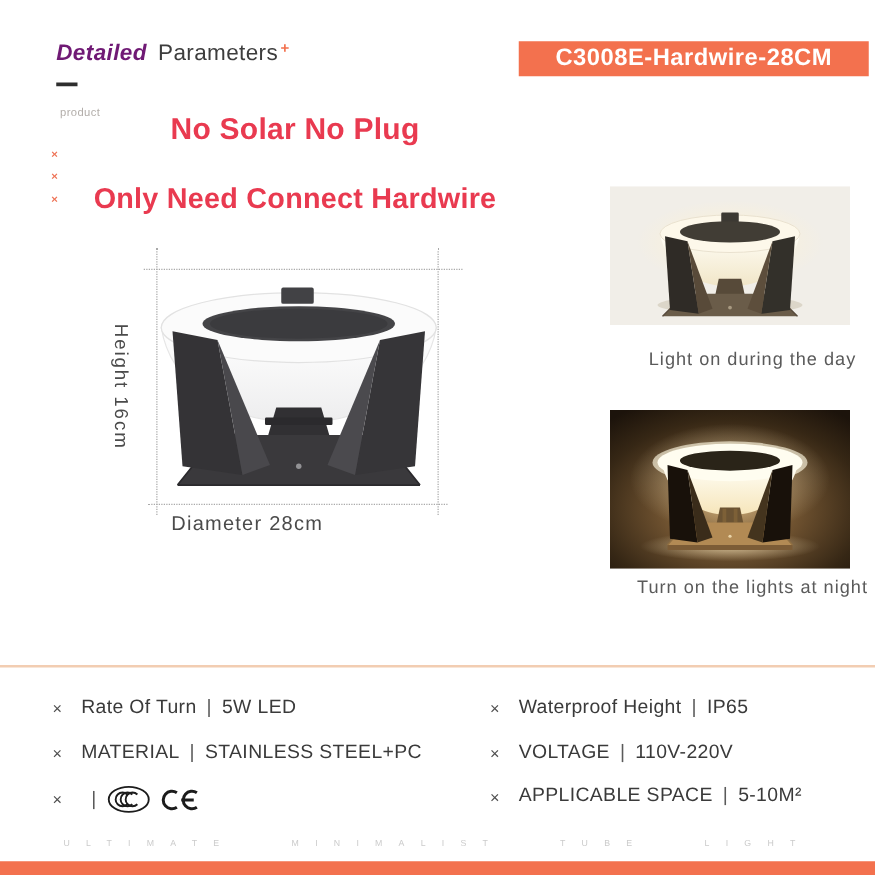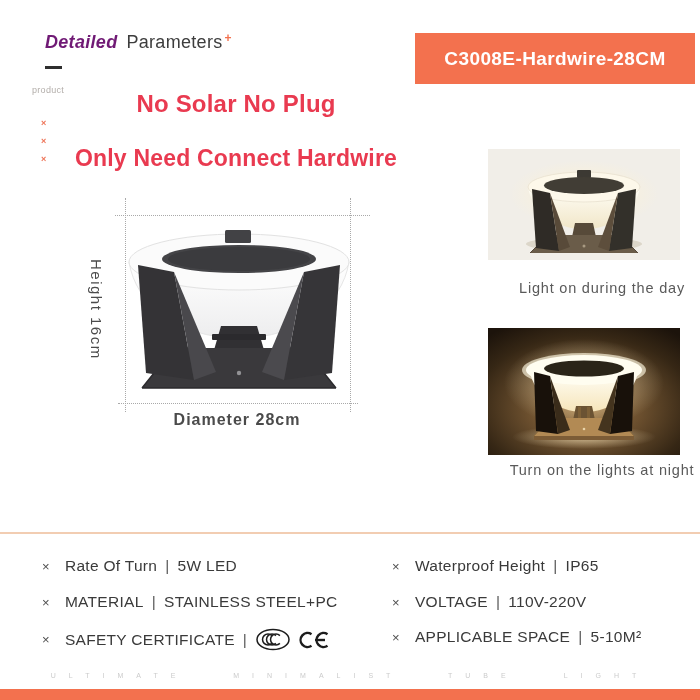--- a/index.html
+++ b/index.html
@@ -4,39 +4,39 @@
 <style>
   html,body{margin:0;padding:0;background:#fff;}
   #stage{position:relative;width:700px;height:700px;background:#ffffff;overflow:hidden;
          font-family:"Liberation Sans", sans-serif;}
 
   
   .title{position:absolute;left:45px;top:31px;font-size:18px;color:#3d3d3d;letter-spacing:.3px;}
   .title .b{font-weight:bold;color:#701a75;margin-right:9px;font-style:italic;}
   .title .plus{color:#f3714e;font-size:12px;font-weight:bold;vertical-align:6px;margin-left:2px;}
   .title-dash{position:absolute;left:45px;top:66px;width:17px;height:3px;background:#2e2e2e;}
-  .eyebrow{position:absolute;left:32px;top:85px;font-size:9px;color:#b3aeaa;letter-spacing:.3px;}
+  .eyebrow{position:absolute;left:48px;top:85px;font-size:9px;color:#b3aeaa;letter-spacing:.3px;}
   .deco-cross{position:absolute;left:41px;font-size:9px;color:#ee7154;font-weight:bold;}
   .dc0{top:118px;} .dc1{top:136px;} .dc2{top:154px;}
-  .badge{position:absolute;left:415px;top:33px;width:280px;height:51px;background:#f3714e;
+  .badge{position:absolute;left:415px;top:33px;width:280px;height:28px;background:#f3714e;
          color:#ffffff;font-weight:bold;font-size:19px;display:flex;align-items:center;
          justify-content:center;letter-spacing:.4px;}
 
   
   .hero{position:absolute;left:40px;top:0;width:392px;text-align:center;color:#e93a50;font-weight:bold;}
   .hero1{top:90px;font-size:24px;letter-spacing:.2px;}
   .hero2{top:145px;font-size:23px;letter-spacing:.2px;}
 
   
   .dot-h{position:absolute;border-top:1px dotted #a9a9a9;height:0;}
   .dot-v{position:absolute;border-left:1px dotted #a9a9a9;width:0;}
   .dim-height{position:absolute;left:88px;top:246px;height:126px;writing-mode:vertical-rl;
               font-size:15px;color:#4b4b4b;letter-spacing:1.5px;text-align:center;}
-  .dim-diameter{position:absolute;left:137px;top:411px;width:200px;text-align:center;
-                font-size:16px;color:#4b4b4b;letter-spacing:1px;font-weight:bold;}
+  .dim-diameter{position:absolute;left:137px;top:411px;width:200px;text-align:left;
+                font-size:16px;color:#4b4b4b;letter-spacing:1px;}
   .main-art{position:absolute;left:118px;top:210px;width:240px;height:200px;}
 
   
   .photo{position:absolute;left:488px;width:192px;}
   .photo-day{top:149px;height:111px;}
   .photo-night{top:328px;height:127px;}
   .caption{position:absolute;left:497px;width:210px;text-align:center;font-size:14.5px;
            color:#5a5a5a;letter-spacing:.8px;}
   .cap-day{top:280px;} .cap-night{top:462px;}
 
@@ -187,21 +187,20 @@
     <span>5W LED</span>
   </div>
   <div class="spec-row col-l r1">
     <span class="x">×</span>
     <span>MATERIAL</span>
     <span class="sep">|</span>
     <span>STAINLESS STEEL+PC</span>
   </div>
   <div class="spec-row col-l r2">
     <span class="x">×</span>
-    <span>SAFETY CERTIFICATE</span>
     <span class="sep">|</span>
     <span class="cert-icons">
       <svg width="36" height="23" viewBox="0 0 36 23">
         <ellipse cx="18" cy="11.5" rx="16" ry="10" fill="none" stroke="#1c1c1c" stroke-width="1.5"></ellipse>
         <path d="M 16.9 7.6 A 5.5 5.5 0 1 0 16.9 15.4" fill="none" stroke="#1c1c1c" stroke-width="1.5"></path>
         <path d="M 20.9 7.6 A 5.5 5.5 0 1 0 20.9 15.4" fill="none" stroke="#1c1c1c" stroke-width="1.5"></path>
         <path d="M 24.9 7.6 A 5.5 5.5 0 1 0 24.9 15.4" fill="none" stroke="#1c1c1c" stroke-width="1.5"></path>
       </svg>
       <svg width="32" height="22" viewBox="0 0 32 22">
         <path d="M 13.5 5.2 A 7 7 0 1 0 13.5 16.8" fill="none" stroke="#1c1c1c" stroke-width="2.4"></path>

